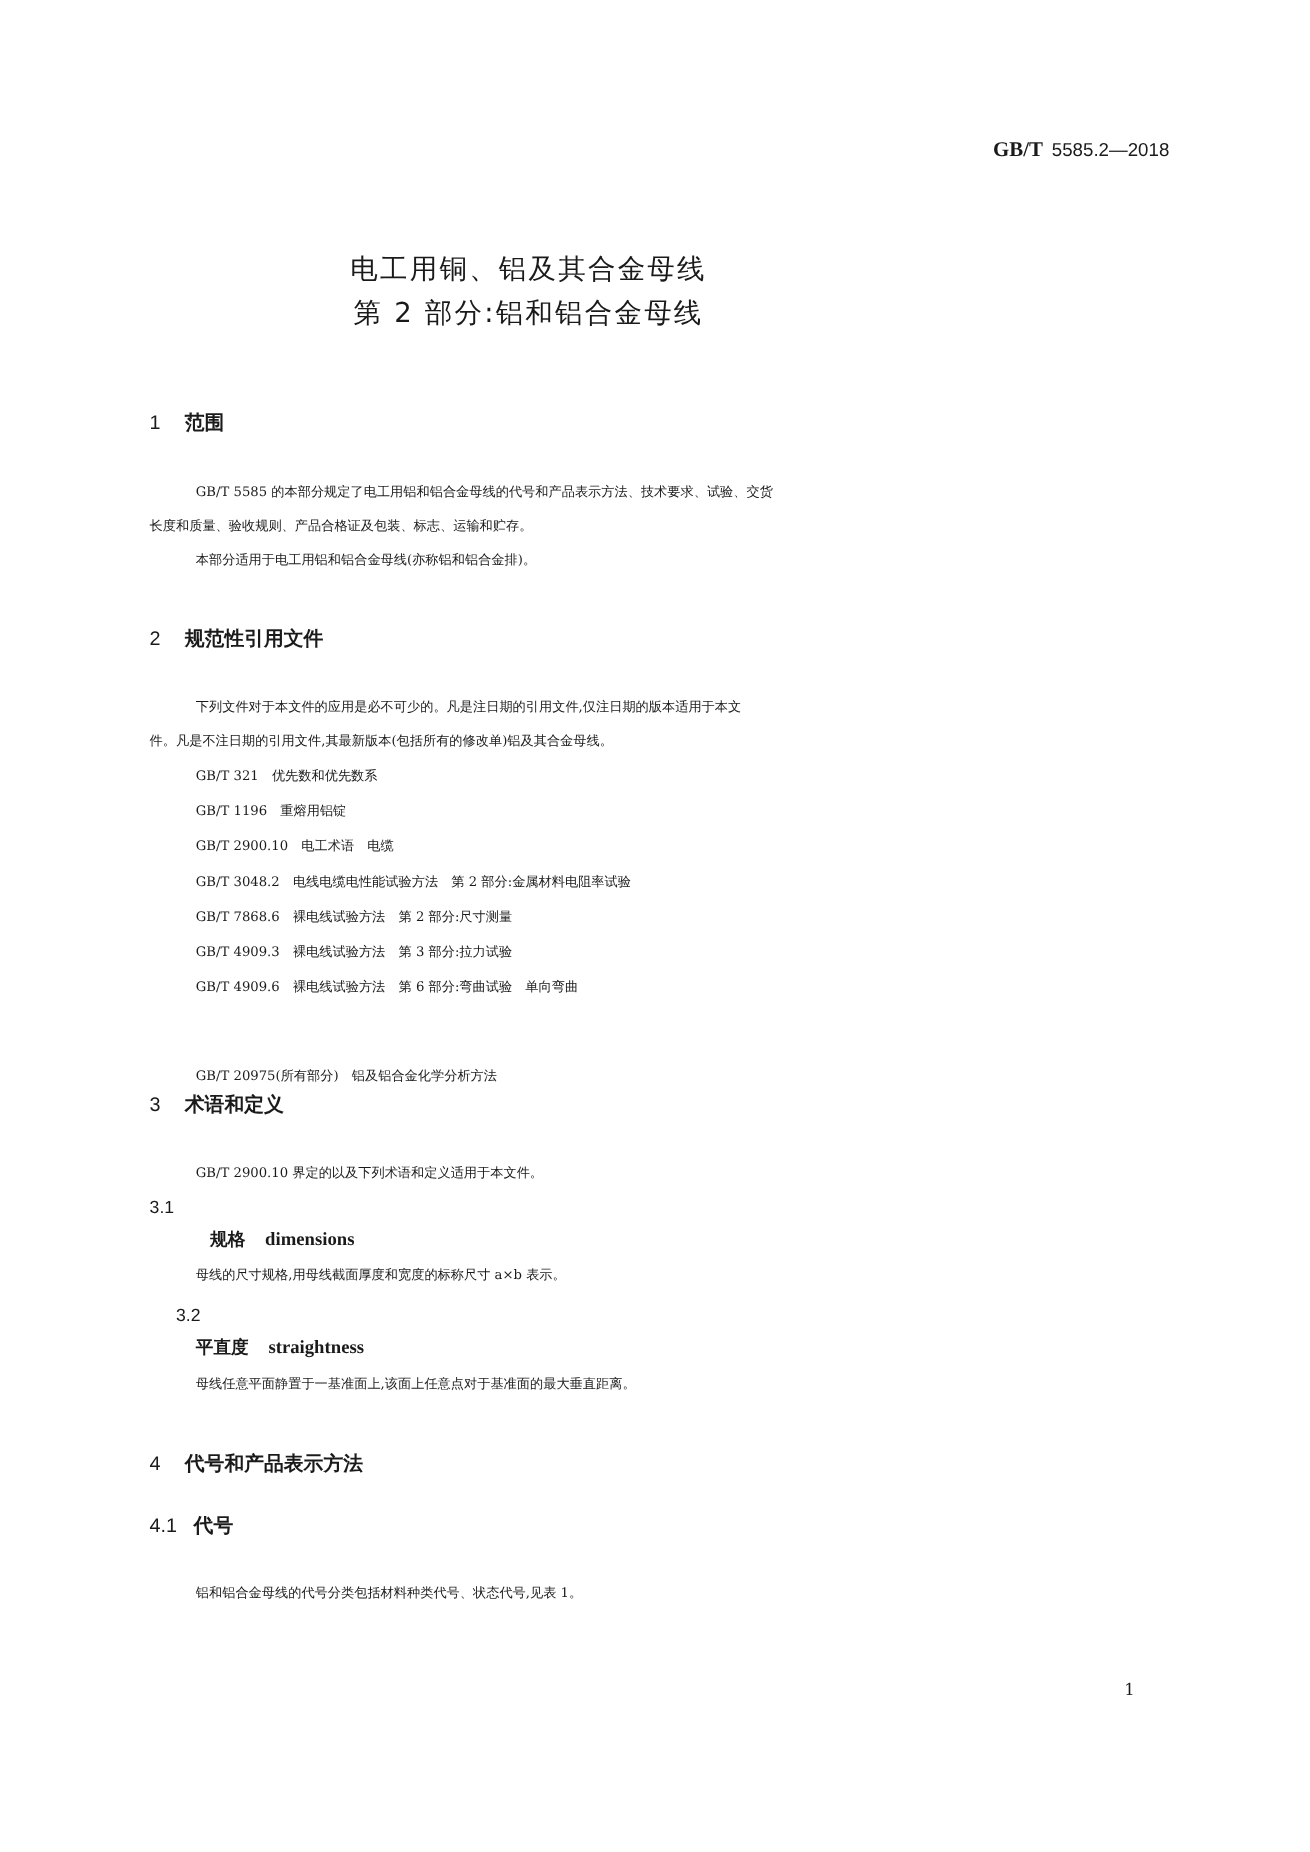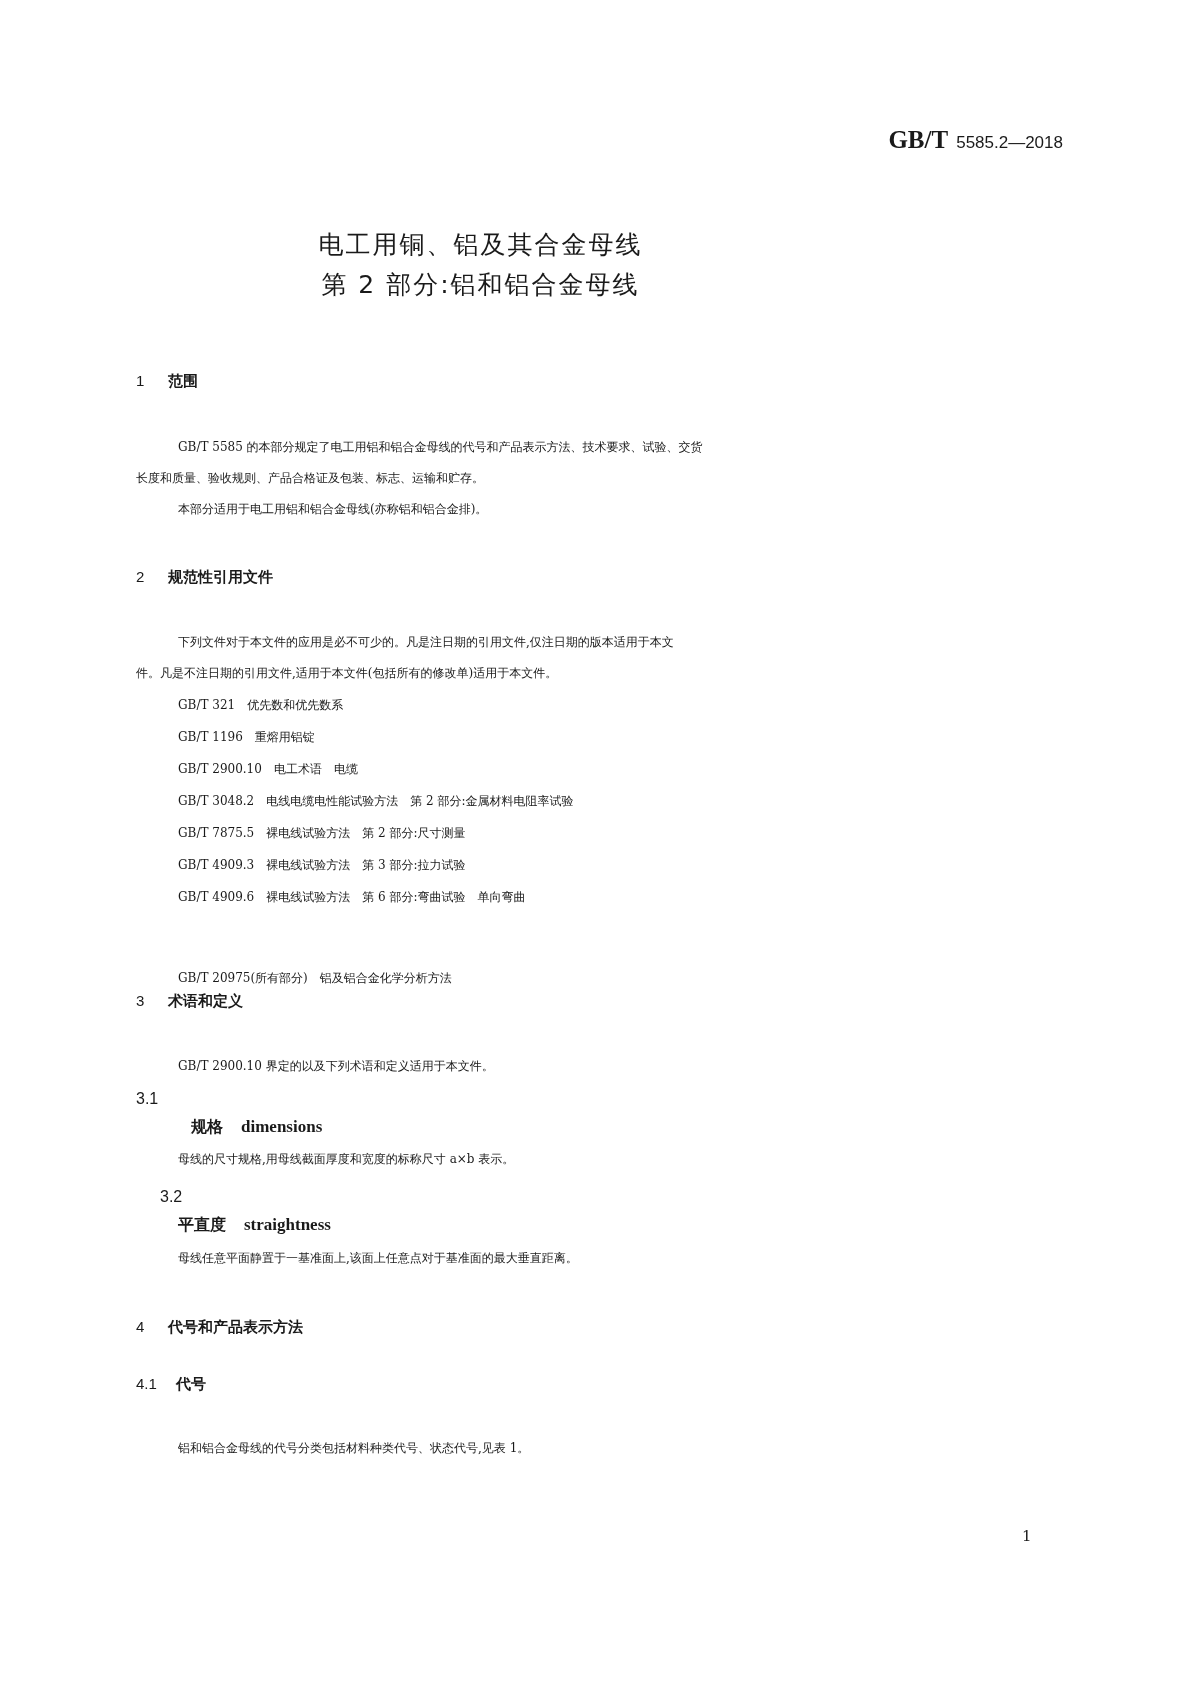--- a/index.html
+++ b/index.html
@@ -1,24 +1,24 @@
 <!DOCTYPE html>
 <html><head>
 <meta charset="utf-8">
 <style>
   html, body { margin: 0; padding: 0; background: #ffffff; }
   body { width: 1191px; height: 1684px; position: relative; overflow: hidden;
          font-family: "DejaVu Serif", "Liberation Serif", serif; color: #1a1a1a; }
   .abs { position: absolute; white-space: nowrap; }
   .std-no { right: 128px; top: 126px; font-size: 17px; }
-  .std-no .gbt { font-family: "Liberation Serif", serif; font-weight: bold; font-size: 25px; text-align: right; }
+  .std-no .gbt { font-family: "Liberation Serif", serif; font-weight: bold; font-size: 19px; text-align: right; }
   .std-no .num { font-family: "Liberation Sans", sans-serif; margin-left: 8px; }
   .title { left: 0; width: 961px; text-align: center; font-family: "DejaVu Sans", sans-serif;
            font-size: 25px; letter-spacing: 2px; font-weight: 500; }
-  .h1 { font-family: "DejaVu Sans", sans-serif; font-size: 15px; font-weight: bold; }
+  .h1 { font-family: "DejaVu Sans", sans-serif; font-size: 18px; font-weight: bold; }
   .h1 .no { font-weight: normal; font-family: "Liberation Sans", sans-serif; display: inline-block; width: 32px; }
   .para { font-size: 12px; line-height: 30px; }
   .ind { left: 178px; }
   .left { left: 136px; }
   .ref .code { display: inline-block; }
   .term-no { font-family: "Liberation Sans", sans-serif; font-size: 16px; left: 136px; }
   .term { left: 178px; font-size: 16px; font-weight: bold; font-family: "DejaVu Sans", sans-serif; }
   .term .en { font-family: "Liberation Serif", serif; margin-left: 18px; font-size: 17px; }
   .page-no { left: 1022px; top: 1527px; font-size: 15px; }
 </style>
@@ -36,27 +36,27 @@
   <span class="no">1</span><span>范围</span>
 </div>
 <div class="abs para ind" style="top:432px;">GB/T 5585 的本部分规定了电工用铝和铝合金母线的代号和产品表示方法、技术要求、试验、交货</div>
 <div class="abs para left" style="top:463px;">长度和质量、验收规则、产品合格证及包装、标志、运输和贮存。</div>
 <div class="abs para ind" style="top:494px;">本部分适用于电工用铝和铝合金母线(亦称铝和铝合金排)。</div>
 
 <div class="abs h1 left" style="top:568px;">
   <span class="no">2</span><span>规范性引用文件</span>
 </div>
 <div class="abs para ind" style="top:627px;">下列文件对于本文件的应用是必不可少的。凡是注日期的引用文件,仅注日期的版本适用于本文</div>
-<div class="abs para left" style="top:658px;">件。凡是不注日期的引用文件,适用于本文件(包括所有的修改单)适用于本文件。</div>
+<div class="abs para left" style="top:658px;">件。凡是不注日期的引用文件,其最新版本(包括所有的修改单)铝及其合金母线。</div>
 
 <div class="abs para ind ref" style="top:690px;"><span class="code">GB/T 321</span>　<span>优先数和优先数系</span></div>
 <div class="abs para ind ref" style="top:722px;"><span class="code">GB/T 1196</span>　<span>重熔用铝锭</span></div>
 <div class="abs para ind ref" style="top:754px;"><span class="code">GB/T 2900.10</span>　<span>电工术语　电缆</span></div>
 <div class="abs para ind ref" style="top:786px;"><span class="code">GB/T 3048.2</span>　<span>电线电缆电性能试验方法　第 2 部分:金属材料电阻率试验</span></div>
-<div class="abs para ind ref" style="top:818px;"><span class="code">GB/T 7875.5</span>　<span>裸电线试验方法　第 2 部分:尺寸测量</span></div>
+<div class="abs para ind ref" style="top:818px;"><span class="code">GB/T 7868.6</span>　<span>裸电线试验方法　第 2 部分:尺寸测量</span></div>
 <div class="abs para ind ref" style="top:850px;"><span class="code">GB/T 4909.3</span>　<span>裸电线试验方法　第 3 部分:拉力试验</span></div>
 <div class="abs para ind ref" style="top:882px;"><span class="code">GB/T 4909.6</span>　<span>裸电线试验方法　第 6 部分:弯曲试验　单向弯曲</span></div>
 <div class="abs para ind ref" style="top:945px;margin-top:18px;"><span class="code">GB/T 20975(所有部分)</span>　<span>铝及铝合金化学分析方法</span></div>
 
 <div class="abs h1 left" style="top:992px;">
   <span class="no">3</span><span>术语和定义</span>
 </div>
 <div class="abs para ind" style="top:1051px;">GB/T 2900.10 界定的以及下列术语和定义适用于本文件。</div>
 
 <div class="abs term-no" style="top:1090px;">3.1</div>

